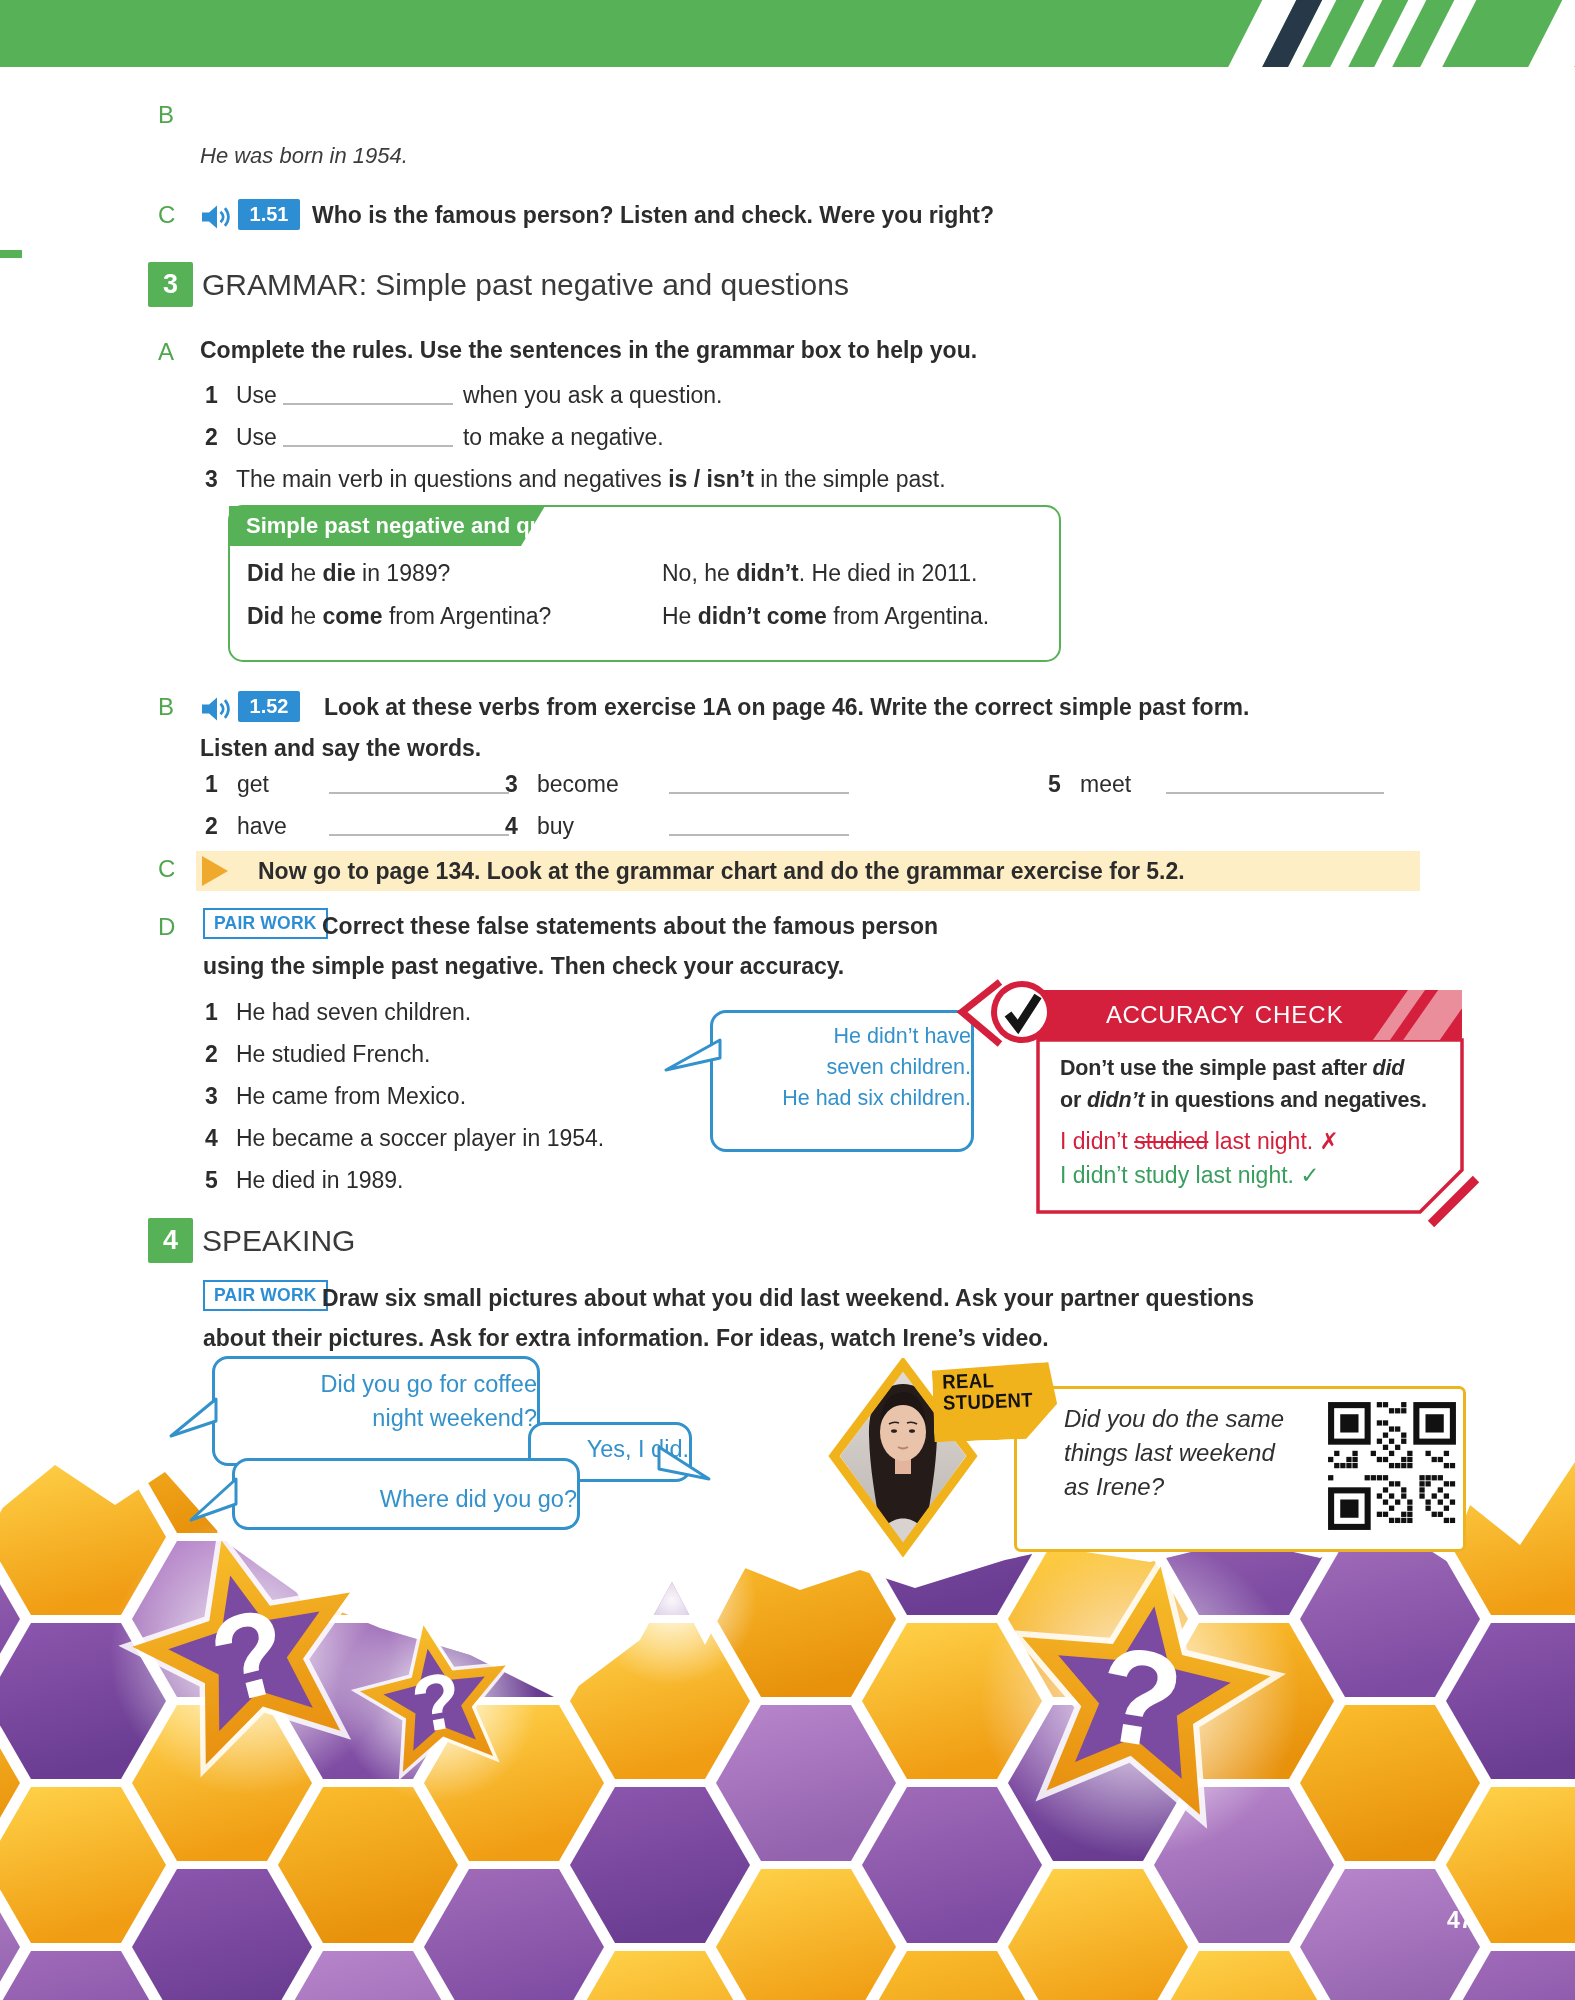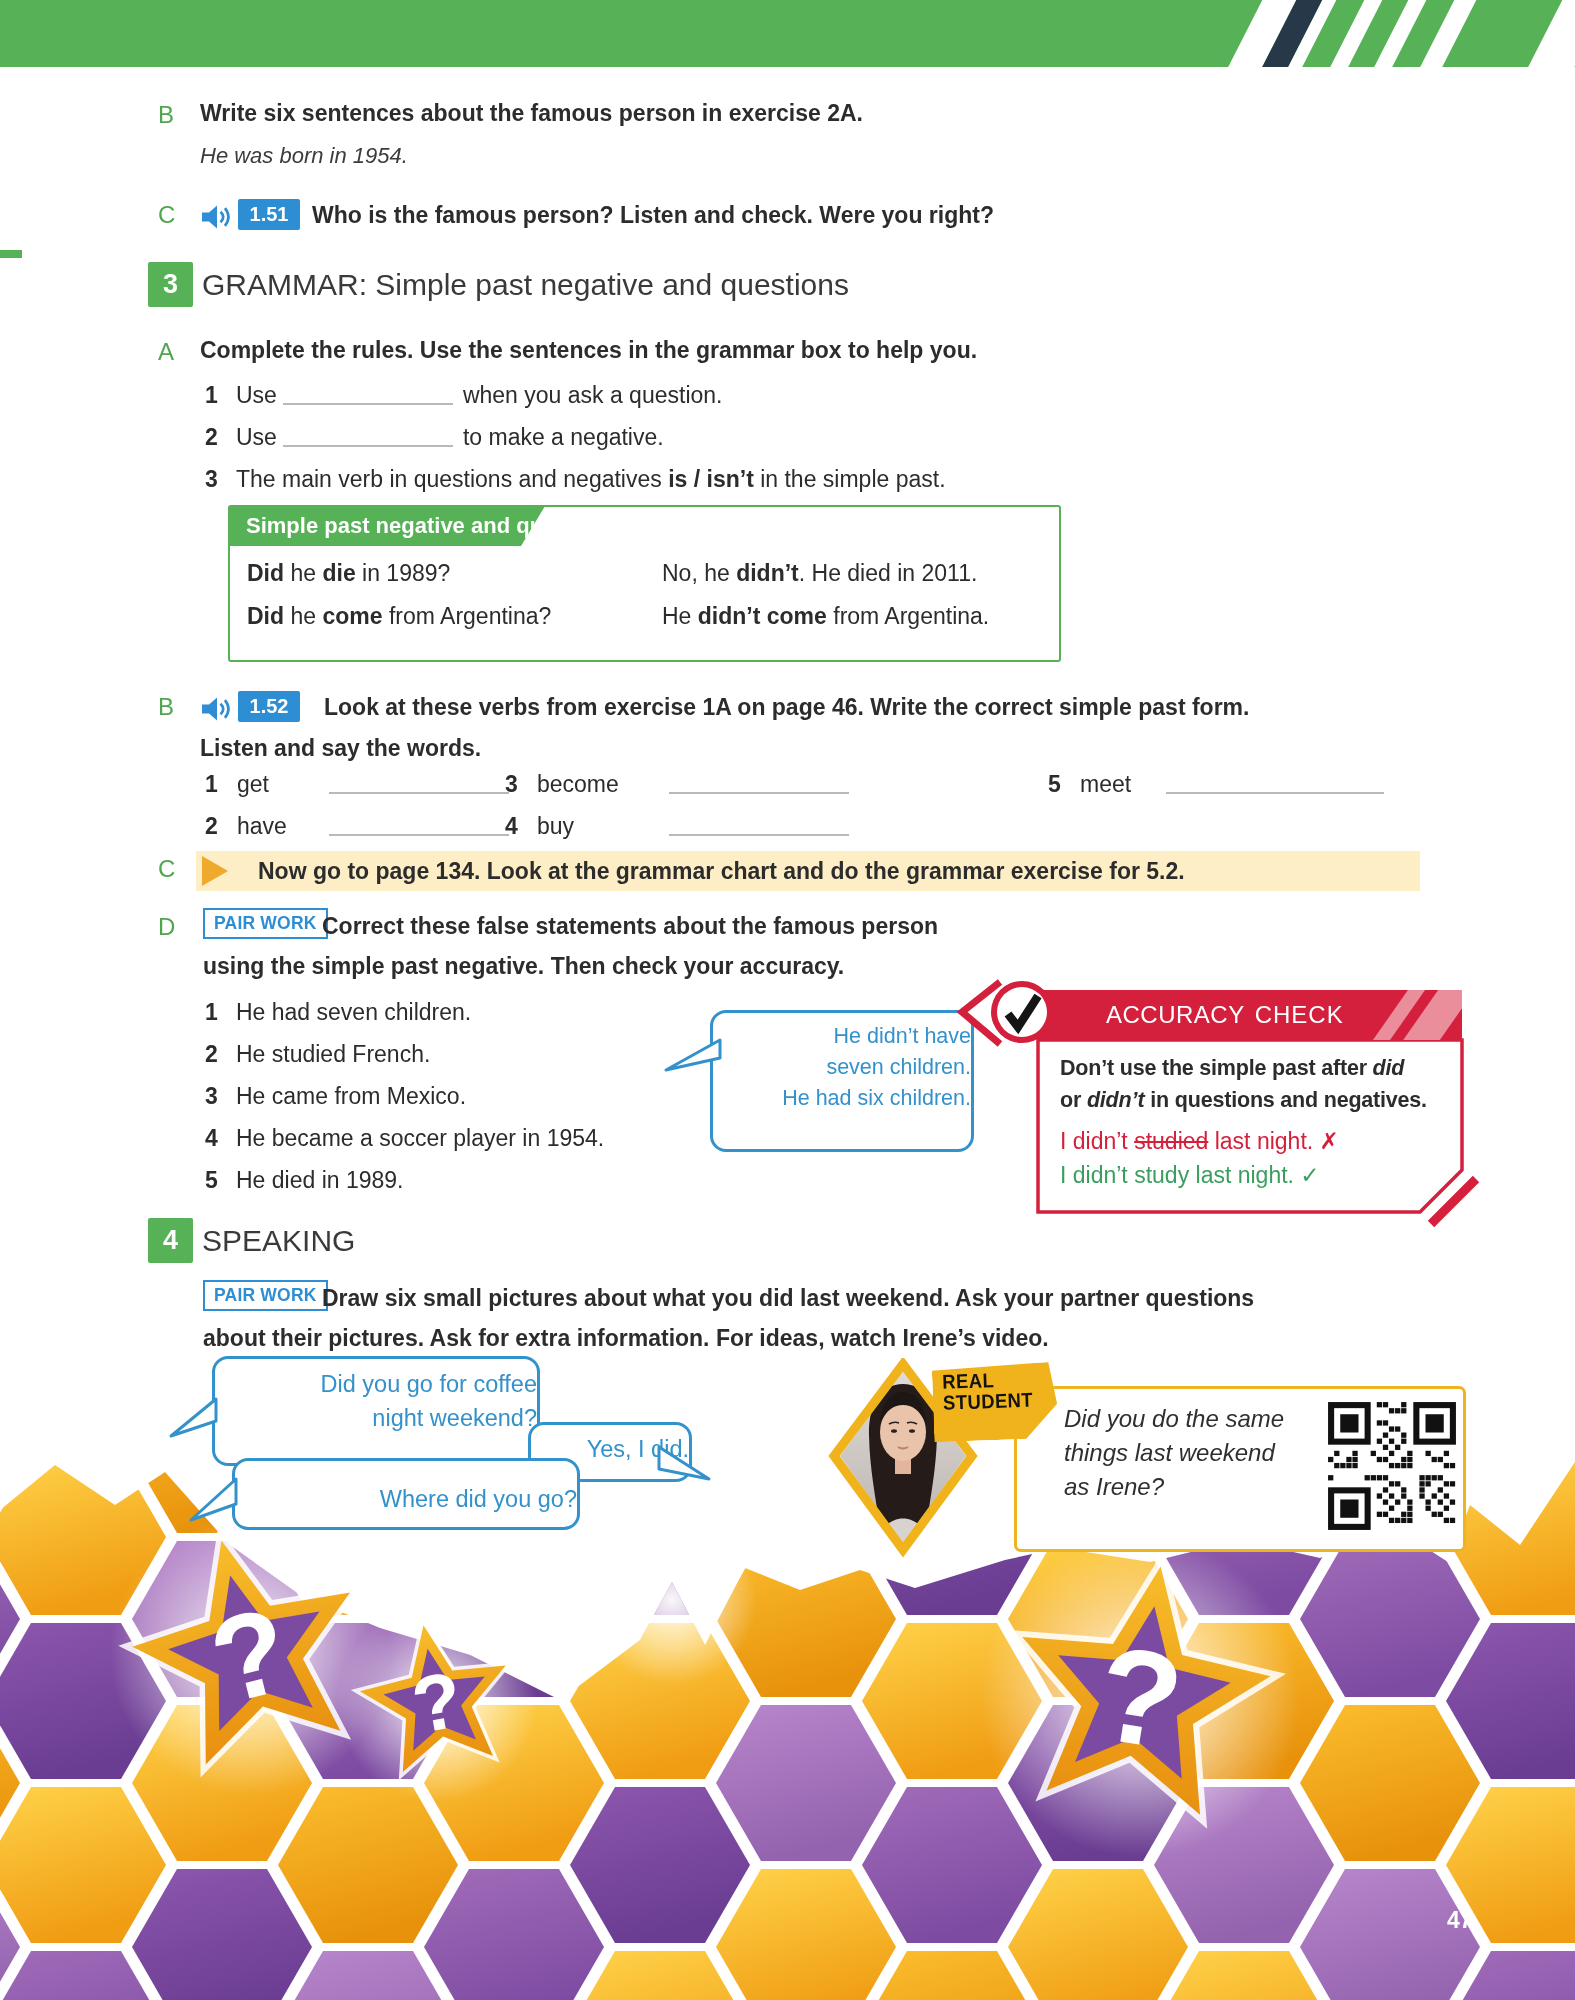--- a/index.html
+++ b/index.html
@@ -30,21 +30,21 @@
   #t3{left:202px;top:268px}
   #ltr-a{left:158px;top:338px}
   #a-text{left:200px;top:337px}
   
   #rules{left:205px;top:374px;font-size:23px;}
   .rrow{height:42px;line-height:42px;white-space:nowrap;}
   .rrow .n{display:inline-block;width:31px;font-weight:700;}
   .blank{display:inline-block;width:170px;height:20px;border-bottom:2px solid #b9b9b9;margin:0 10px -2px 6px;}
   .w7{font-weight:700;}
   
-  #gbox{left:228px;top:505px;width:829px;height:153px;border:2.5px solid #57b257;border-radius:3px;background:#fff;}
+  #gbox{left:228px;top:505px;width:829px;height:153px;border:2.5px solid #57b257;border-radius:15px;background:#fff;}
   #gbox-head{position:absolute;left:-1px;top:-1px;width:316px;height:40px;background:#57b257;
              clip-path:polygon(0 0,316px 0,292px 100%,0 100%);}
   #gbox-title{position:absolute;left:16px;top:6px;color:#fff;font-weight:700;font-size:22px;white-space:nowrap;}
   .grow{position:absolute;font-size:23px;white-space:nowrap;}
   #gr1q{left:17px;top:53px} #gr1a{left:432px;top:53px}
   #gr2q{left:17px;top:96px} #gr2a{left:432px;top:96px}
   
   #ltr-b3{left:158px;top:693px}
   #spk-b3{left:202px;top:695px}
   #bdg-b3{left:238px;top:691px}
@@ -262,21 +262,20 @@
     <g transform="translate(1140,1697) rotate(9) scale(1.12)">
       <use href="#star" fill="#ffffff" opacity=".85" transform="scale(1.32)"></use>
       <use href="#star" fill="url(#sgold)" transform="scale(1.18)"></use>
       <use href="#star" fill="#7b4aa1" transform="scale(0.82)"></use>
       <text y="42" text-anchor="middle" font-size="120" font-weight="700" fill="#fff" font-family="Liberation Sans, sans-serif">?</text>
     </g>
     <text x="1447" y="1928" font-size="23" font-weight="700" fill="#fff" font-family="Liberation Sans, sans-serif">47</text>
   </svg>
 
   <div class="ltr" id="ltr-b2">B</div>
-  <div class="abs bld" id="b2-text">Write six sentences about the famous person in exercise 2A.</div>
   <div class="abs" id="b2-ex">He was born in 1954.</div>
 
   <div class="ltr" id="ltr-c2">C</div>
   <svg class="abs" id="spk-c2" width="30" height="28" viewBox="0 0 34 28">
     <polygon points="0,9 8,9 17,1 17,27 8,19 0,19" fill="#2d8ed3"></polygon>
     <path d="M21,8 Q27,14 21,20" stroke="#2d8ed3" stroke-width="3" fill="none"></path>
     <path d="M26,4 Q34,14 26,24" stroke="#2d8ed3" stroke-width="3" fill="none"></path>
   </svg>
   <div class="abadge" id="bdg-c2">1.51</div>
   <div class="abs bld" id="c2-text">Who is the famous person? Listen and check. Were you right?</div>

